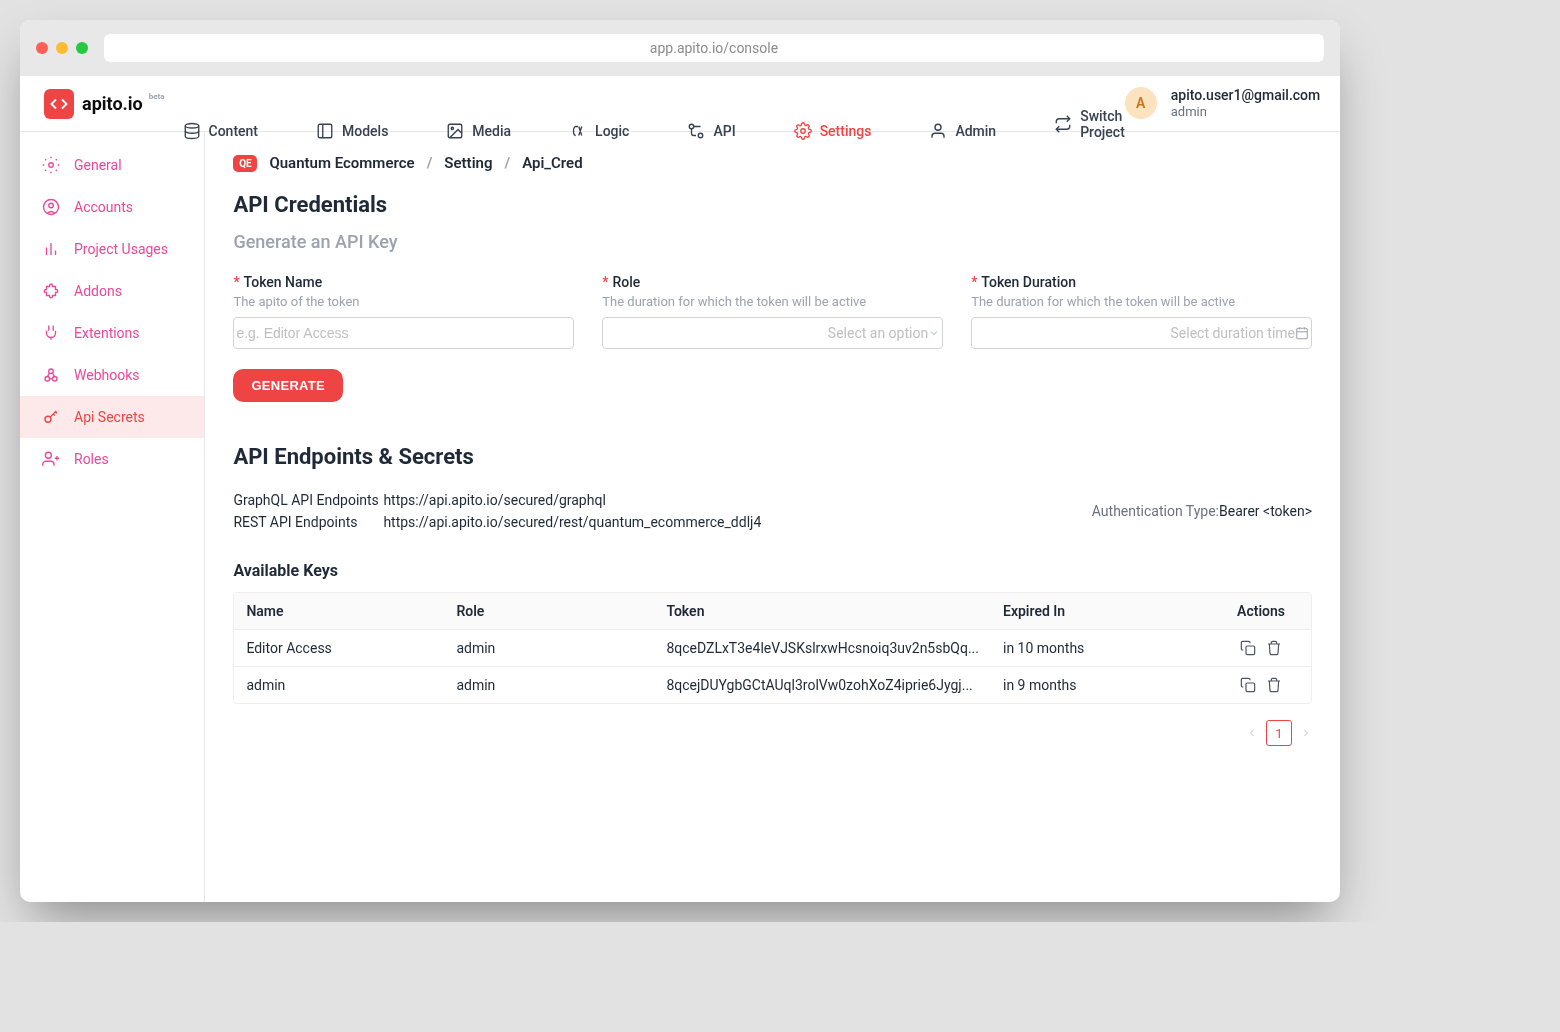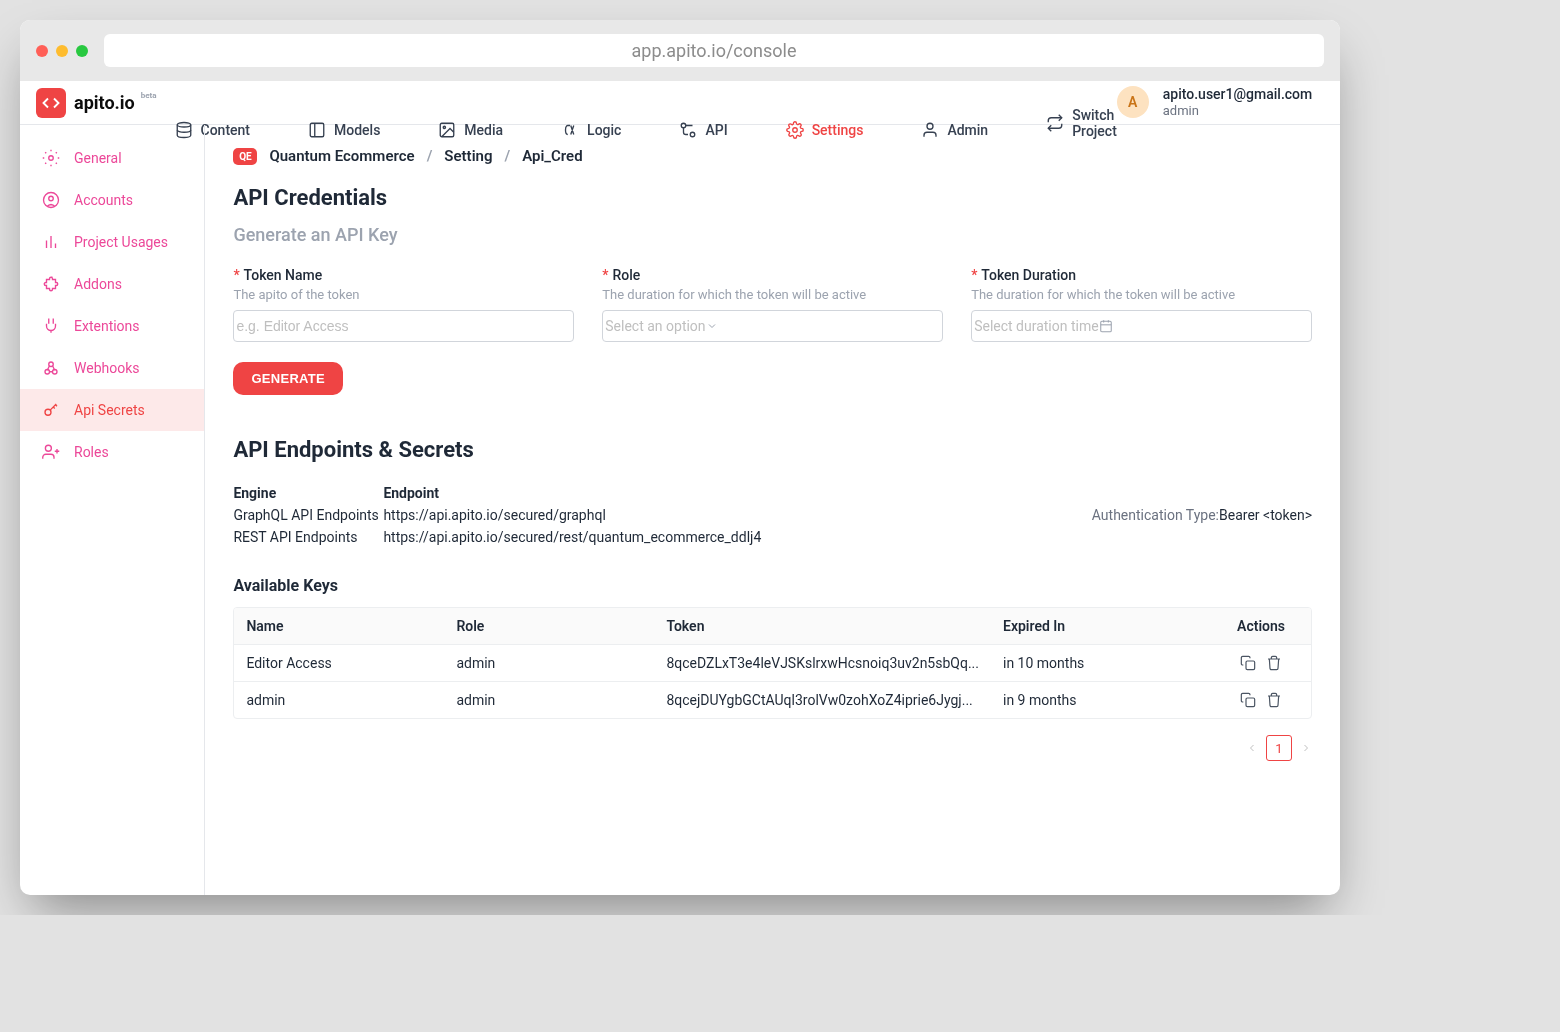--- a/index.html
+++ b/index.html
@@ -29,27 +29,27 @@
 .dot.yellow { background: #febc2e; }
 .dot.green { background: #28c840; }
 .addrbar {
   margin-left: 16px;
   flex: 1;
   background: #fff;
   border-radius: 6px;
   padding: 6px 24px;
   text-align: center;
   color: #8c8c8c;
-  font-size: 18px;
+  font-size: 14px;
 }
 .topnav {
   display: flex;
   align-items: center;
-  padding: 0 16px;
-  height: 44px;
+  padding: 0 24px;
+  height: 56px;
   border-bottom: 1px solid #e5e7eb;
 }
 .logo {
   display: flex;
   align-items: center;
   gap: 8px;
   font-weight: 700;
   font-size: 18px;
   color: #0c0c0c;
   width: 200px;
@@ -112,21 +112,21 @@
 .input, .select {
   border: 1px solid #d1d5db;
   border-radius: 4px;
   padding: 7px 2px;
   font-size: 14px;
   color: #374151;
   background: #fff;
   position: relative;
 }
 .input::placeholder { color: #bfbfbf; }
-.select { color: #bfbfbf; display: flex; justify-content: flex-start; align-items: center; }
+.select { color: #bfbfbf; display: flex; justify-content: flex-end; align-items: center; }
 .select .arrow { color: #9ca3af; }
 .btn-gen {
   background: #ef4444; color: #fff; border: none;
   padding: 9px 18px; font-weight: 600; font-size: 13px;
   border-radius: 10px; cursor: pointer; letter-spacing: 0.3px;
 }
 
 h2.section { font-size: 22px; font-weight: 700; margin: 42px 0 20px; }
 .endpoint-area { display: flex; justify-content: space-between; margin-bottom: 12px; }
 .endpoint-grid { }
@@ -400,24 +400,20 @@
         </div>
       </div>
 
       <button class="btn-gen">GENERATE</button>
 
       <h2 class="section">API Endpoints &amp; Secrets</h2>
 
       <div class="endpoint-area">
         <div class="endpoint-grid">
           <div class="row">
-            <div class="c1 hd">Engine</div>
-            <div class="c2 hd">Endpoint</div>
-          </div>
-          <div class="row">
             <div class="c1">GraphQL API Endpoints</div>
             <div class="c2">https://api.apito.io/secured/graphql</div>
           </div>
           <div class="row">
             <div class="c1">REST API Endpoints</div>
             <div class="c2">https://api.apito.io/secured/rest/quantum_ecommerce_ddlj4</div>
           </div>
         </div>
         <div class="auth">
           <span>Authentication Type</span>

